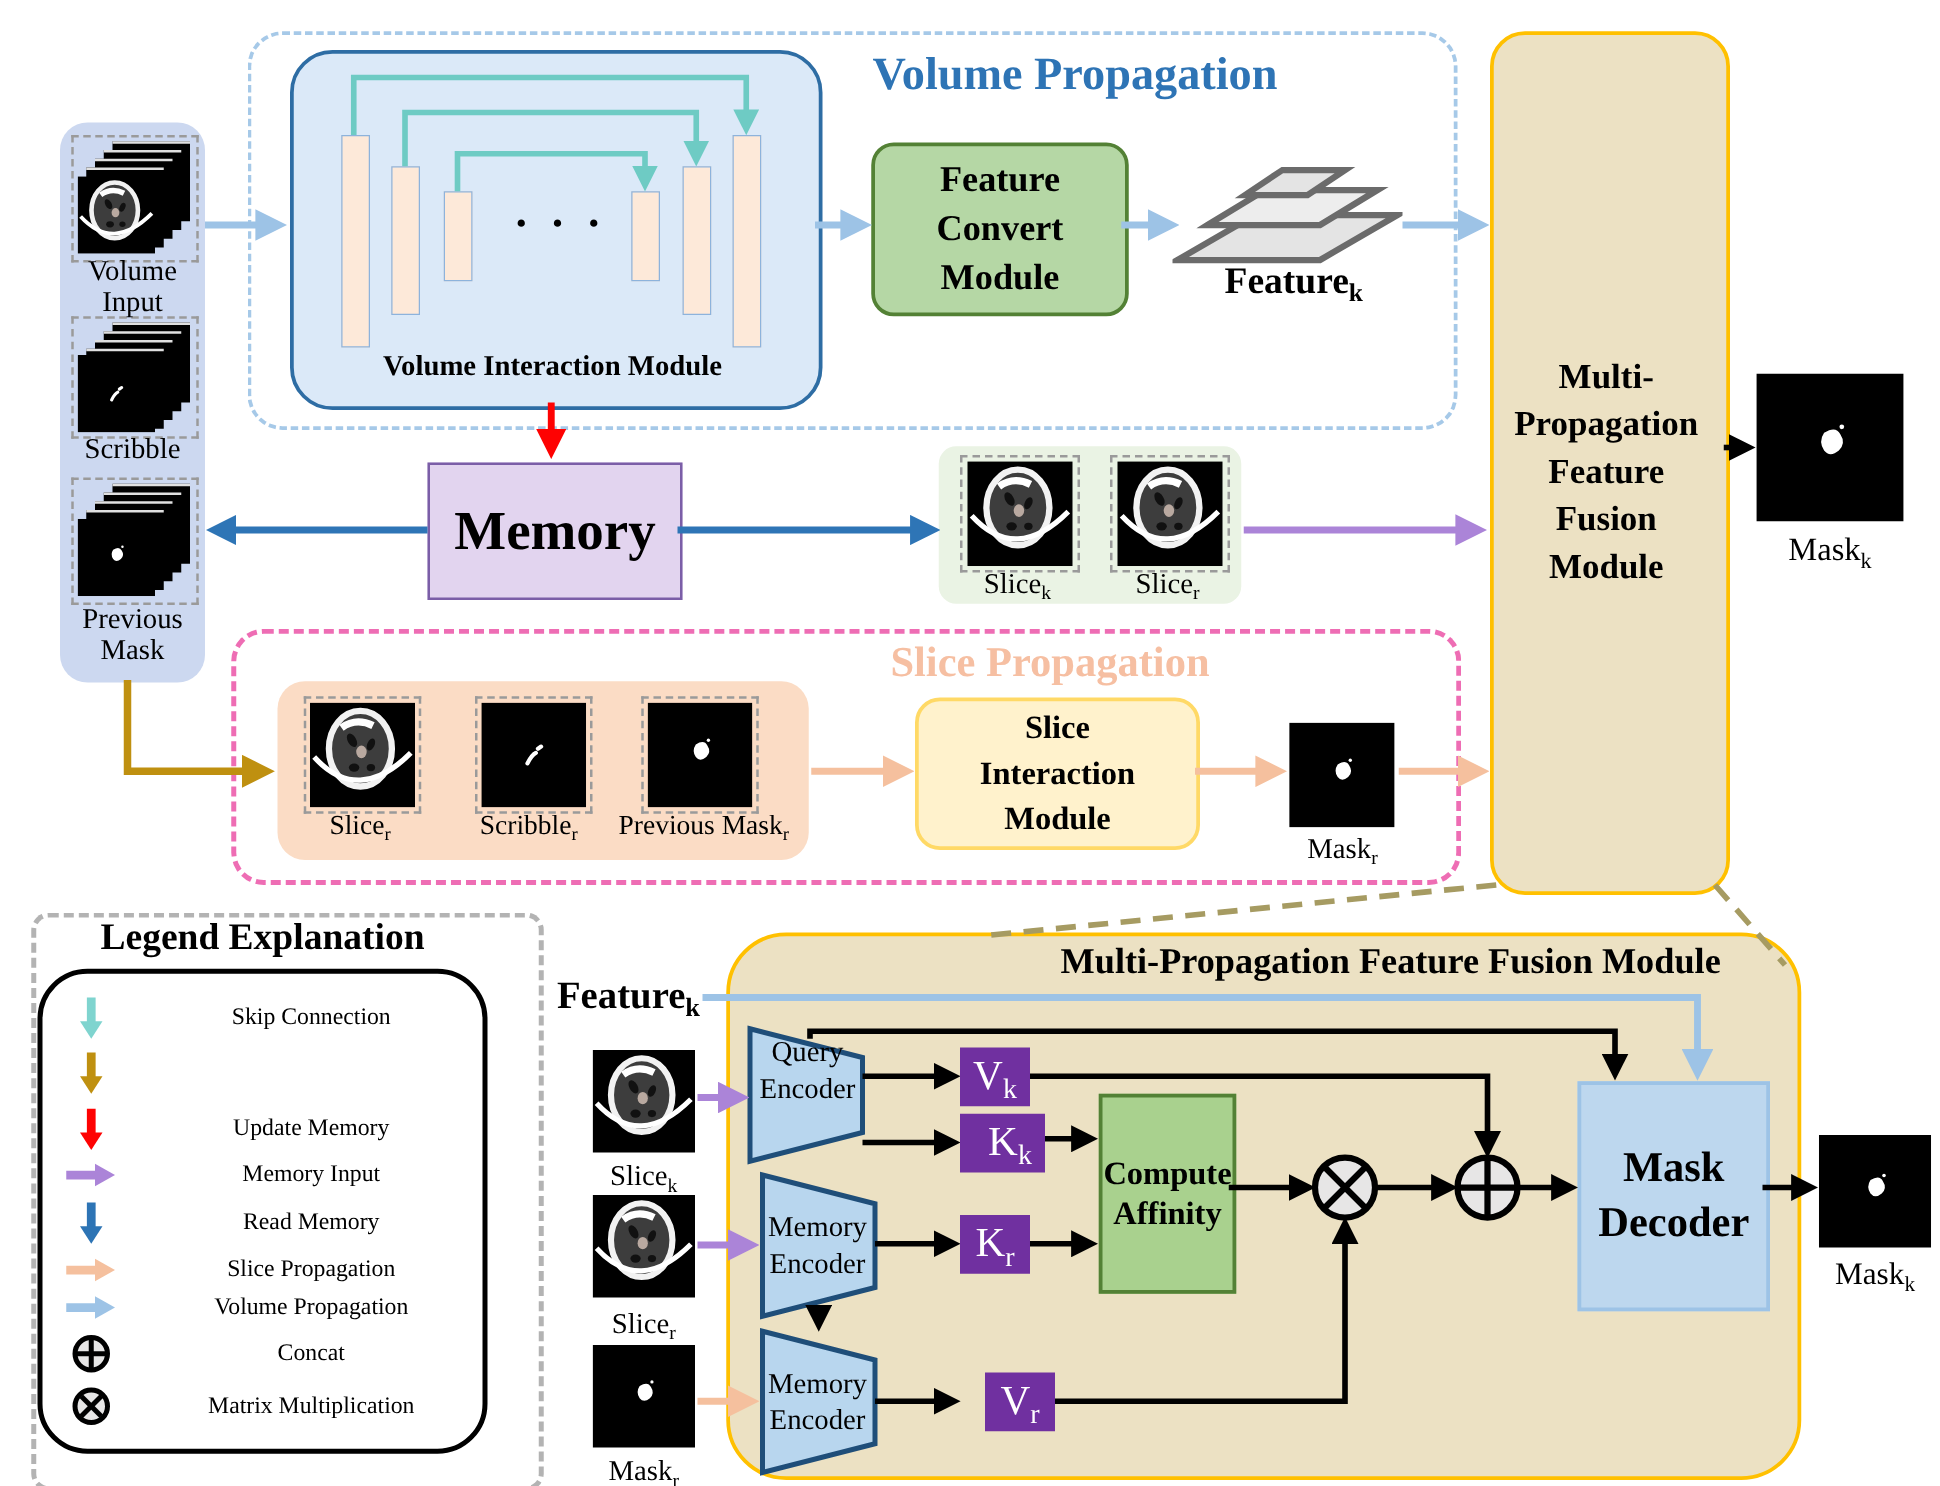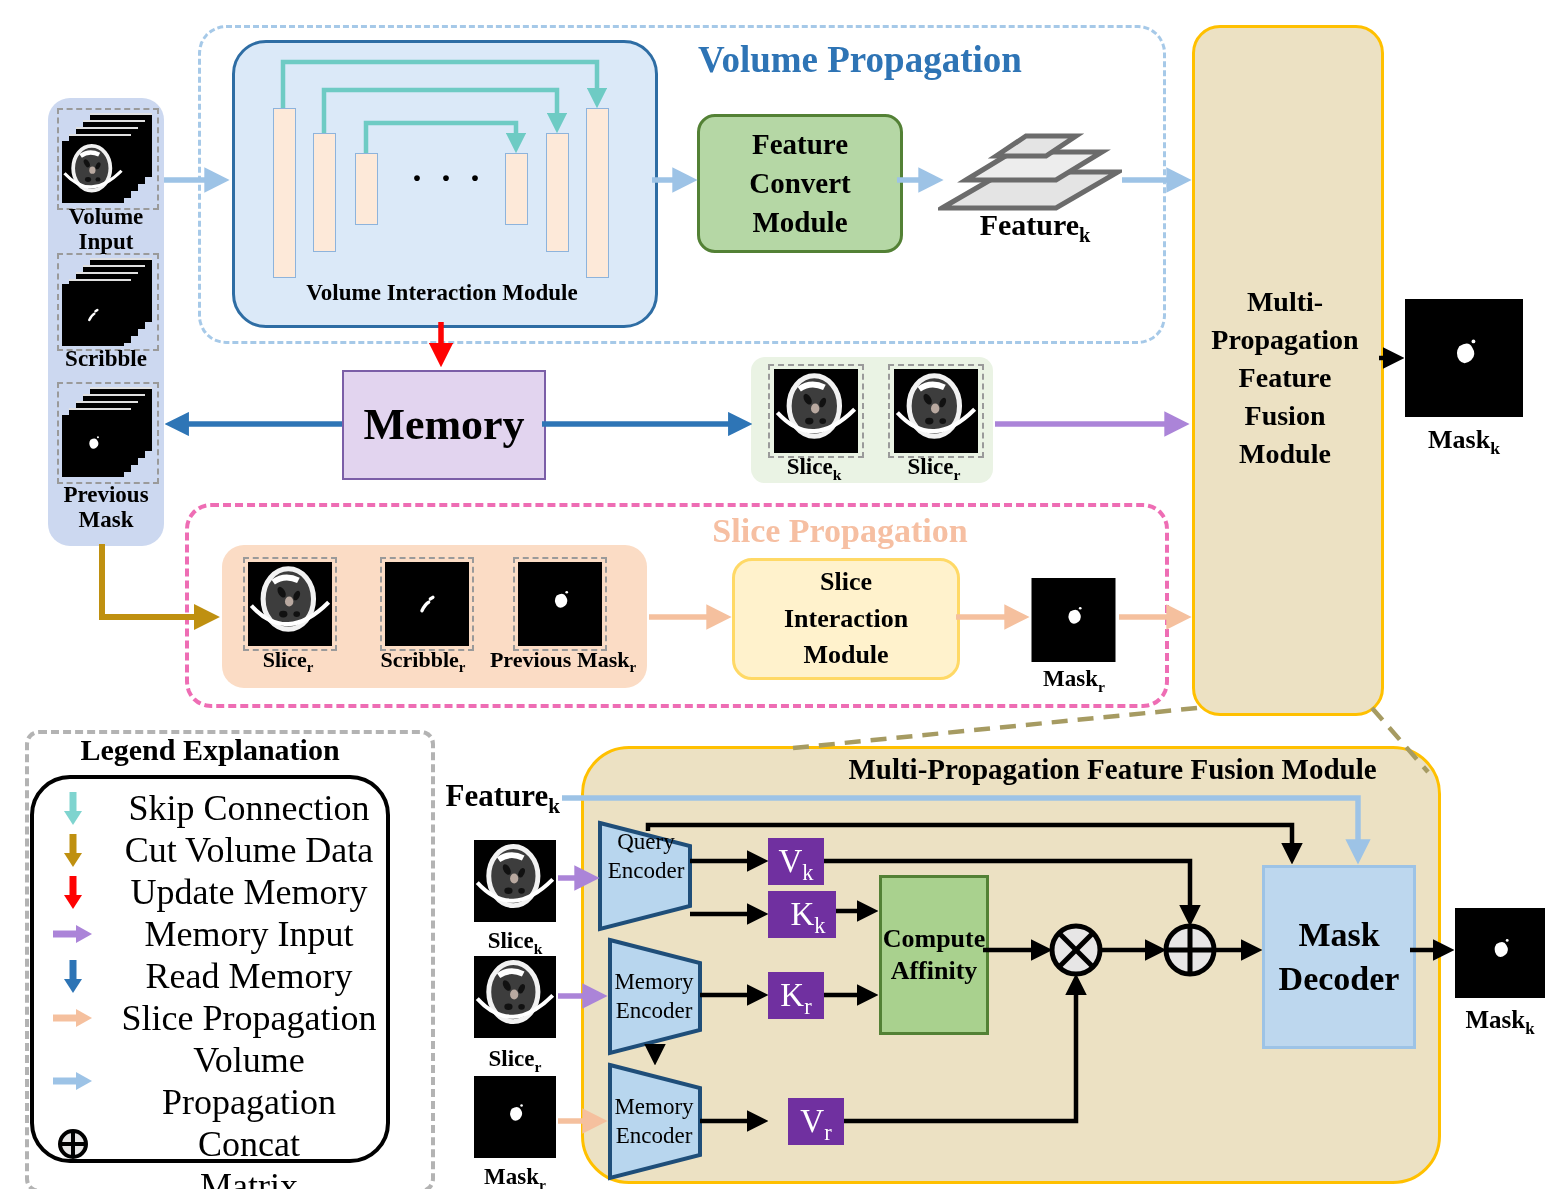--- a/index.html
+++ b/index.html
@@ -24,34 +24,34 @@
   .sp-inner{left:222px;top:545px;width:425px;height:143px;background:#fbdcc5;border-radius:22px;}
   .sim-box{left:732px;top:558px;width:222px;height:116px;background:#fff2cc;border:3.5px solid #ffd966;border-radius:20px;
            display:flex;flex-direction:column;align-items:center;justify-content:center;}
   .fusion-box{left:1192px;top:25px;width:186px;height:685px;background:#ece1c3;border:3.5px solid #ffc000;border-radius:28px;}
   .detail-box{left:581px;top:746px;width:854px;height:432px;background:#ece1c3;border:3.5px solid #ffc000;border-radius:48px;}
   .legend-dashed{left:25px;top:730px;width:402px;height:455px;border:4px dashed #b3b3b3;border-radius:14px;}
   .legend-box{left:30px;top:775px;width:360px;height:388px;background:#fff;border:4px solid #000;border-radius:40px;
               display:flex;flex-direction:column;justify-content:space-evenly;padding:8px 0;box-sizing:border-box;}
   .legend-row{display:flex;align-items:center;}
   .legend-ico{width:78px;display:flex;align-items:center;justify-content:center;flex:none;}
-  .legend-lab{flex:1;text-align:center;font-size:36px;}
+  .legend-lab{flex:1;text-align:center;font-size:19px;}
   
   .kv{position:absolute;z-index:3;width:56px;height:47px;background:#7030a0;color:#fff;
       display:flex;align-items:center;justify-content:center;font-size:33px;}
   .ca-box{left:879px;top:875px;width:104px;height:154px;background:#a9d18e;border:3px solid #538135;
           display:flex;flex-direction:column;align-items:center;justify-content:center;z-index:1;}
   .decoder-box{left:1262px;top:865px;width:148px;height:178px;background:#bdd7ee;border:3px solid #9dc3e6;
                display:flex;flex-direction:column;align-items:center;justify-content:center;z-index:1;}
   
   .frame{position:absolute;border:2.5px dashed #9a9a9a;padding:3px;z-index:2;}
   .stack{position:relative;width:90px;height:90px;}
   .layer{position:absolute;width:62px;height:62px;background:#000;border-top:2px solid #e0e0e0;}
   .front{position:absolute;display:block;}
-  .img-label{position:absolute;z-index:3;text-align:center;font-weight:bold;font-size:23px;line-height:1.1;}
+  .img-label{position:absolute;z-index:3;text-align:center;font-weight:normal;font-size:23px;line-height:1.1;}
   svg.flat{position:absolute;display:block;z-index:2;}
 </style>
 </head>
 <body>
 
 <div id="canvas">
 
   <svg width="0" height="0" style="position:absolute" aria-hidden="true">
     <defs>
       <symbol id="sym-brain" viewBox="0 0 100 100">
@@ -238,21 +238,20 @@
       </span>
       <span class="legend-lab">Skip Connection</span>
     </div>
     <div class="legend-row">
       <span class="legend-ico">
         <svg width="22" height="36">
             <line x1="11" y1="2" x2="11" y2="22" stroke="#bf9010" stroke-width="7"></line>
             <polygon points="2,21 20,21 11,35" fill="#bf9010"></polygon>
           </svg>
       </span>
-      <span class="legend-lab">Cut Volume Data</span>
     </div>
     <div class="legend-row">
       <span class="legend-ico">
         <svg width="22" height="36">
             <line x1="11" y1="2" x2="11" y2="22" stroke="#fe0202" stroke-width="7"></line>
             <polygon points="2,21 20,21 11,35" fill="#fe0202"></polygon>
           </svg>
       </span>
       <span class="legend-lab">Update Memory</span>
     </div>

